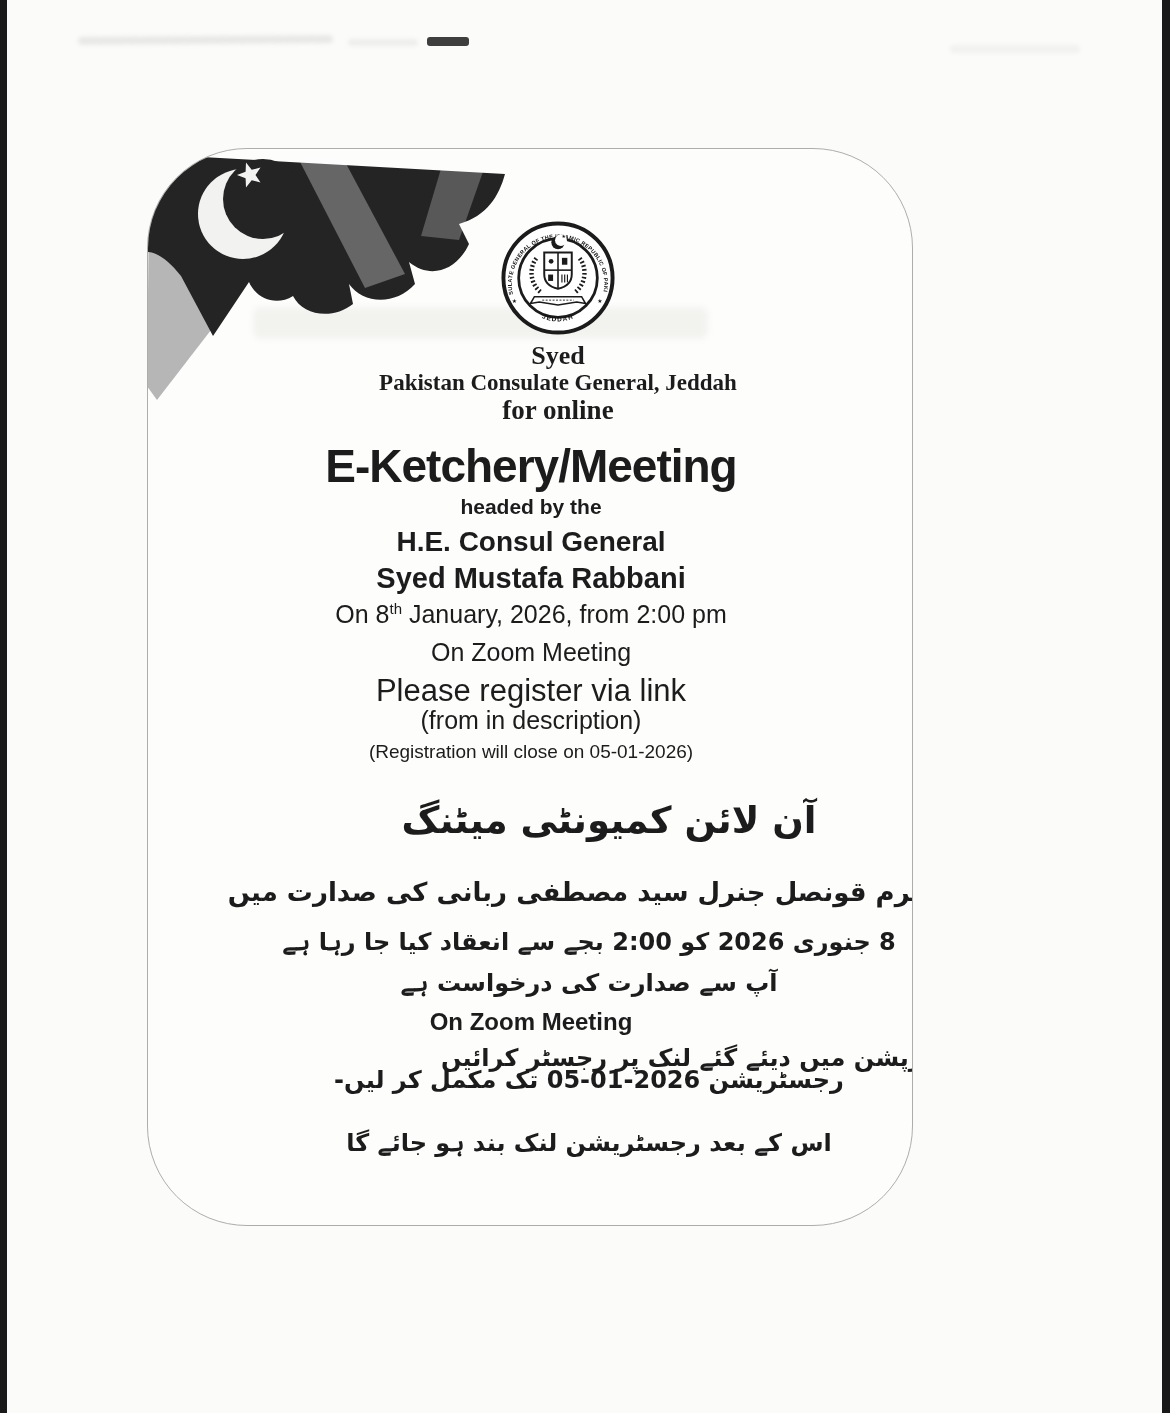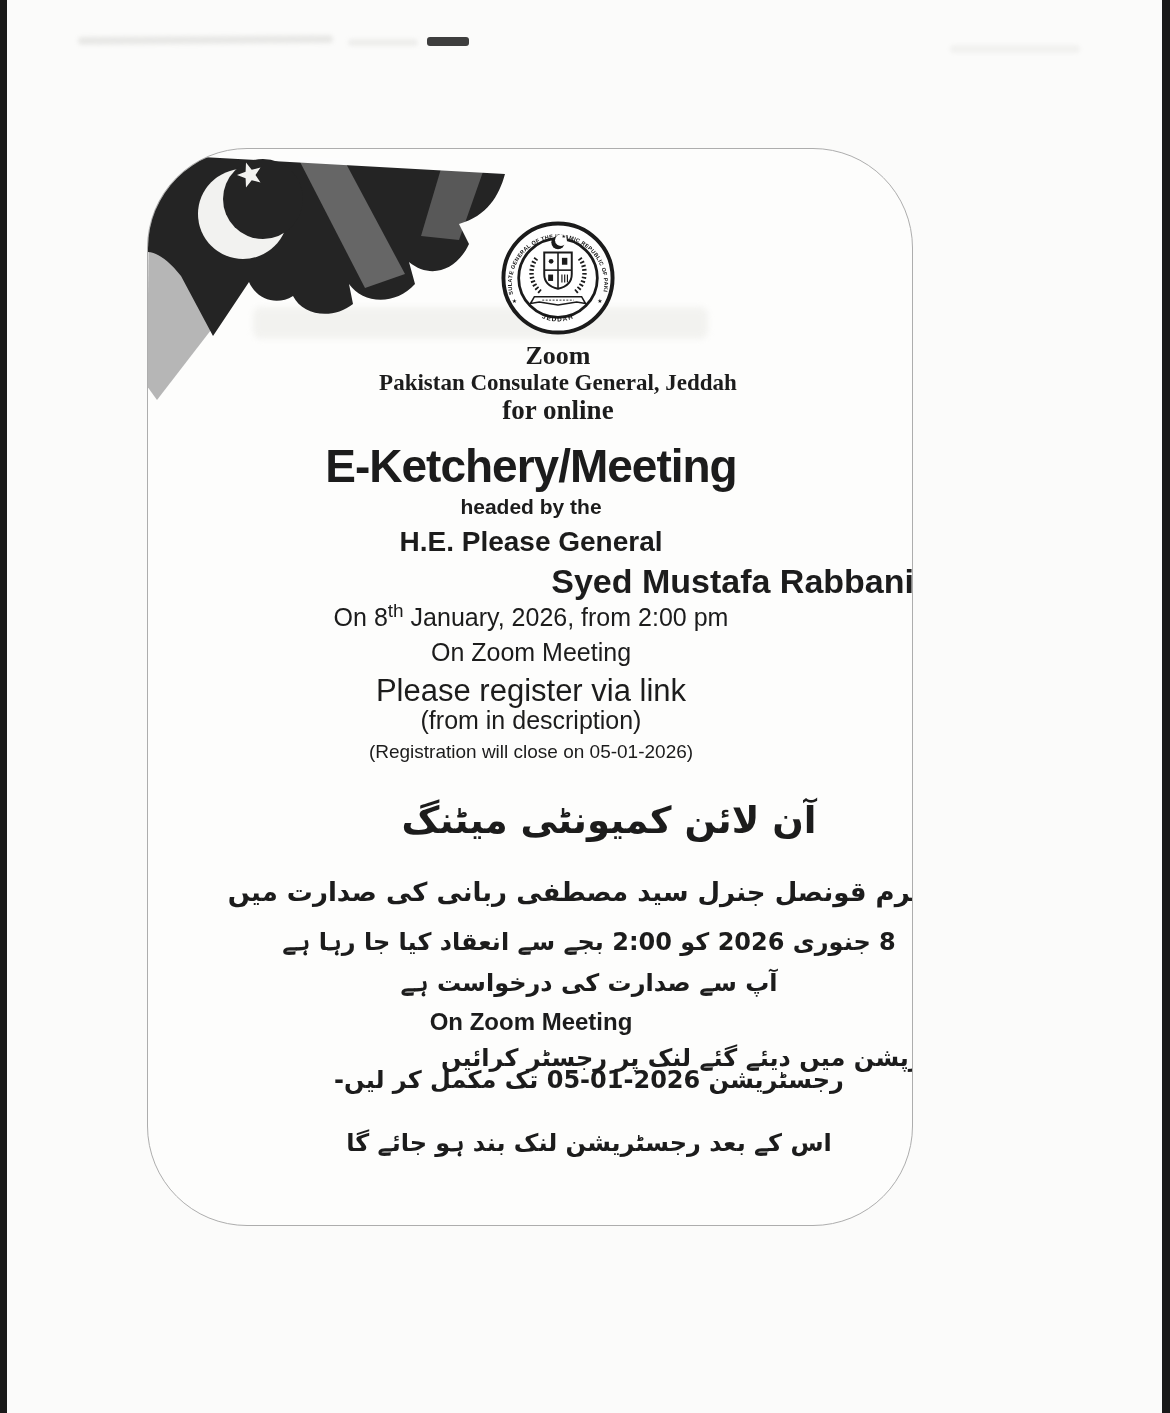--- a/index.html
+++ b/index.html
@@ -34,23 +34,23 @@
   .line { position:absolute; left:0; width:766px; text-align:center; white-space:nowrap; }
   .shift-r { transform:translateX(27px); }
   .serif-b { font-family:"Liberation Serif", serif; font-weight:bold; }
 
   .l-join     { top:192px; font-size:26px; }
   .l-org      { top:221px; font-size:23px; }
   .l-for      { top:246px; font-size:27px; }
   .l-title    { top:290px; font-size:46px; font-weight:bold; letter-spacing:-1px; }
   .l-headed   { top:346px; font-size:21px; font-weight:bold; }
   .l-he       { top:377px; font-size:28px; font-weight:bold; }
-  .l-syed     { top:413px; font-size:34px; font-weight:bold;text-align:right; }
+  .l-syed     { top:413px; font-size:29px; font-weight:bold; }
   .l-date     { top:451px; font-size:25px; }
-  .l-date sup { font-size:19px; }
+  .l-date sup { font-size:15px; }
   .l-zoom1    { top:489px; font-size:25px; }
   .l-reg      { top:524px; font-size:31px; }
   .l-linknote { top:557px; font-size:25px; }
   .l-deadline { top:592px; font-size:19px; }
 
   .urdu { direction:rtl; font-family:"DejaVu Sans", sans-serif; font-weight:bold;margin-left:48px; }
   .l-uhead  { top:650px; font-size:37px; transform:translateX(30px); }
   .l-u1     { top:728px; font-size:26px; transform:translateX(13px); }
   .l-u2     { top:779px; font-size:24px; transform:translateX(10px); }
   .l-u3     { top:820px; font-size:24px; transform:translateX(10px); }
@@ -123,27 +123,27 @@
         <line x1="64" y1="56.5" x2="64" y2="64.5" stroke="#1b1b1b" stroke-width="1.2"></line>
         <line x1="66.8" y1="56.5" x2="66.8" y2="64.5" stroke="#1b1b1b" stroke-width="1.2"></line>
         <line x1="69.6" y1="56.5" x2="69.6" y2="64.5" stroke="#1b1b1b" stroke-width="1.2"></line>
         <path d="M42,74 C32,66 30,50 38,40" fill="none" stroke="#1b1b1b" stroke-width="4.5" stroke-dasharray="1.8 2.2"></path>
         <path d="M78,74 C88,66 90,50 82,40" fill="none" stroke="#1b1b1b" stroke-width="4.5" stroke-dasharray="1.8 2.2"></path>
         <path d="M36,79 L84,79 L88,86 L79,84.5 L60,87.5 L41,84.5 L32,86 Z" fill="#ffffff" stroke="#1b1b1b" stroke-width="1.6"></path>
         <line x1="44" y1="82.5" x2="76" y2="82.5" stroke="#1b1b1b" stroke-width="0.9" stroke-dasharray="2 1.5"></line>
       </g>
     </svg>
 
-    <div class="line serif-b shift-r l-join">Zoom</div>
+    <div class="line serif-b shift-r l-join">Syed</div>
     <div class="line serif-b shift-r l-org">Pakistan Consulate General, Jeddah</div>
     <div class="line l-title">E-Ketchery/Meeting</div>
 
     <div class="line serif-b shift-r l-for">for online</div>
     <div class="line l-headed">headed by the</div>
-    <div class="line l-he">H.E. Please General</div>
+    <div class="line l-he">H.E. Consul General</div>
     <div class="line l-syed">Syed Mustafa Rabbani</div>
     <div class="line l-date"><span>On 8</span><sup>th</sup><span> January, 2026, from 2:00 pm</span></div>
     <div class="line l-zoom1">On Zoom Meeting</div>
     <div class="line l-reg">Please register via link</div>
     <div class="line l-linknote">(from in description)</div>
     <div class="line l-deadline">(Registration will close on 05-01-2026)</div>
 
     <div class="line urdu l-uhead" lang="ur">آن لائن کمیونٹی میٹنگ</div>
     <div class="line urdu l-u1" lang="ur">محترم  قونصل جنرل سید مصطفی ربانی کی صدارت میں</div>
     <div class="line urdu l-u2" lang="ur">8 جنوری 2026 کو 2:00 بجے سے انعقاد کیا جا رہا ہے</div>

